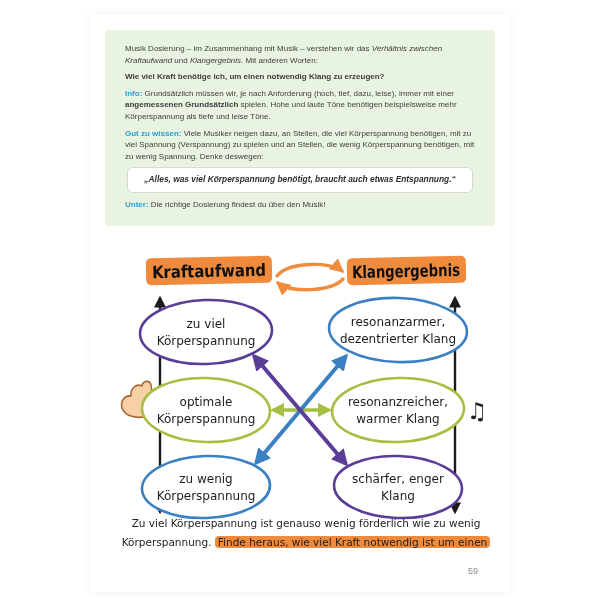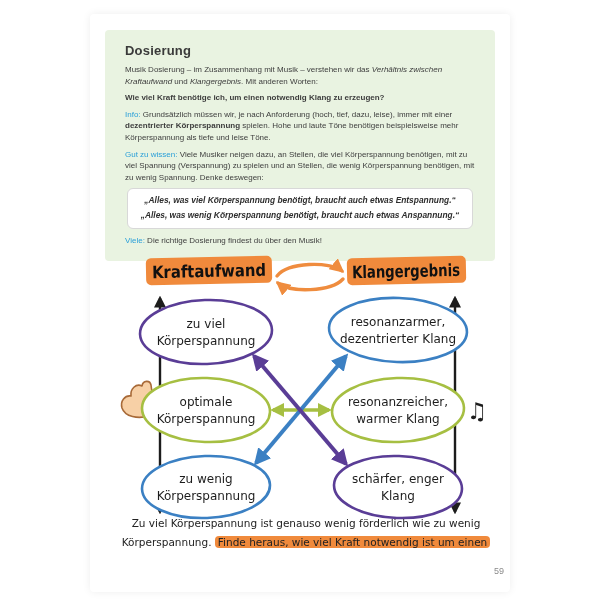--- a/index.html
+++ b/index.html
@@ -13,21 +13,21 @@
   }
 
   
   .info-box{
     position:absolute; left:105px; top:30px; width:390px;
     background:#e9f3e1; border-radius:4px;
     padding:13px 20px 10px 20px; color:#3d3d3d;
   }
   .info-box h1{ font-size:13px; font-weight:bold; color:#3a3a3a; margin-bottom:6px; letter-spacing:.2px;}
   .info-box p{ font-size:8px; line-height:1.45; margin-bottom:5px; }
-  .kw{ color:#2a9fd8; font-weight:normal;text-align:right; }
+  .kw{ color:#2a9fd8; font-weight:bold;text-align:right; }
   .bold{ font-weight:bold; }
   em{ font-style:italic; }
   .quote-box{
     background:#fff; border:1px solid #d8d8d8; border-radius:6px;
     padding:6px 10px; text-align:center; margin:0 2px 6px 2px;
   }
   .quote-box p{ font-size:8.4px; font-weight:bold; font-style:italic; color:#2e2e2e; margin-bottom:3px; line-height:1.4;}
   .quote-box p:last-child{ margin-bottom:0; }
 
   
@@ -36,46 +36,44 @@
   .title-text{ font-family:"DejaVu Sans",sans-serif; font-weight:bold; fill:#111; }
 
   
   .caption{
     position:absolute; left:0; top:514px; width:600px; text-align:center;
     font-family:"DejaVu Sans",sans-serif; font-size:10.5px; color:#222; line-height:1.8;padding-left:12px;
   }
   .hl{ background:#f08a3c; padding:0 3px; border-radius:4px; }
 
   .page-number{
-    position:absolute; left:480px; top:566px; width:24px; text-align:right;
+    position:absolute; left:468px; top:566px; width:24px; text-align:left;
     font-size:9px; color:#8a8a8a;
   }
 </style>
 </head>
 <body>
 
 <div class="page-sheet"></div>
 
 <section class="info-box">
-  <h1>Dosierung</h1>
 
   <p><span>Musik Dosierung – im Zusammenhang mit Musik – verstehen wir das </span><em>Verhältnis zwischen Kraftaufwand</em><span> und </span><em>Klangergebnis</em><span>. Mit anderen Worten:</span></p>
 
   <p class="bold">Wie viel Kraft benötige ich, um einen notwendig Klang zu erzeugen?</p>
 
-  <p><span class="kw">Info:</span><span> Grundsätzlich müssen wir, je nach Anforderung (hoch, tief, dazu, leise), immer mit einer </span><span class="bold">dezentrierter Körperspannung</span><span> spielen. Hohe und laute Töne benötigen beispielsweise mehr Körperspannung als tiefe und leise Töne.</span></p>
+  <p><span class="kw">Info:</span><span> Grundsätzlich müssen wir, je nach Anforderung (hoch, tief, dazu, leise), immer mit einer </span><span class="bold">angemessenen Grundsätzlich</span><span> spielen. Hohe und laute Töne benötigen beispielsweise mehr Körperspannung als tiefe und leise Töne.</span></p>
 
   <p><span class="kw">Gut zu wissen:</span><span> Viele Musiker neigen dazu, an Stellen, die viel Körperspannung benötigen, mit zu viel Spannung (Verspannung) zu spielen und an Stellen, die wenig Körperspannung benötigen, mit zu wenig Spannung. Denke deswegen:</span></p>
 
   <div class="quote-box">
     <p>„Alles, was viel Körperspannung benötigt, braucht auch etwas Entspannung.“</p>
-    <p>„Alles, was wenig Körperspannung benötigt, braucht auch etwas Anspannung.“</p>
   </div>
 
-  <p><span class="kw">Viele:</span><span> Die richtige Dosierung findest du über den Musik!</span></p>
+  <p><span class="kw">Unter:</span><span> Die richtige Dosierung findest du über den Musik!</span></p>
 </section>
 
 <svg class="diagram" width="600" height="300" viewBox="0 0 600 300">
   <defs>
     <marker id="aO" viewBox="0 0 10 10" refX="8" refY="5" markerWidth="4.2" markerHeight="4.2" orient="auto-start-reverse">
         <path d="M0,0 L10,5 L0,10 z" fill="#ef8c3e"></path>
       </marker>
     <marker id="aK" viewBox="0 0 10 10" refX="8" refY="5" markerWidth="5" markerHeight="5" orient="auto-start-reverse">
         <path d="M0,0 L10,5 L0,10 z" fill="#1c1c1c"></path>
       </marker>

